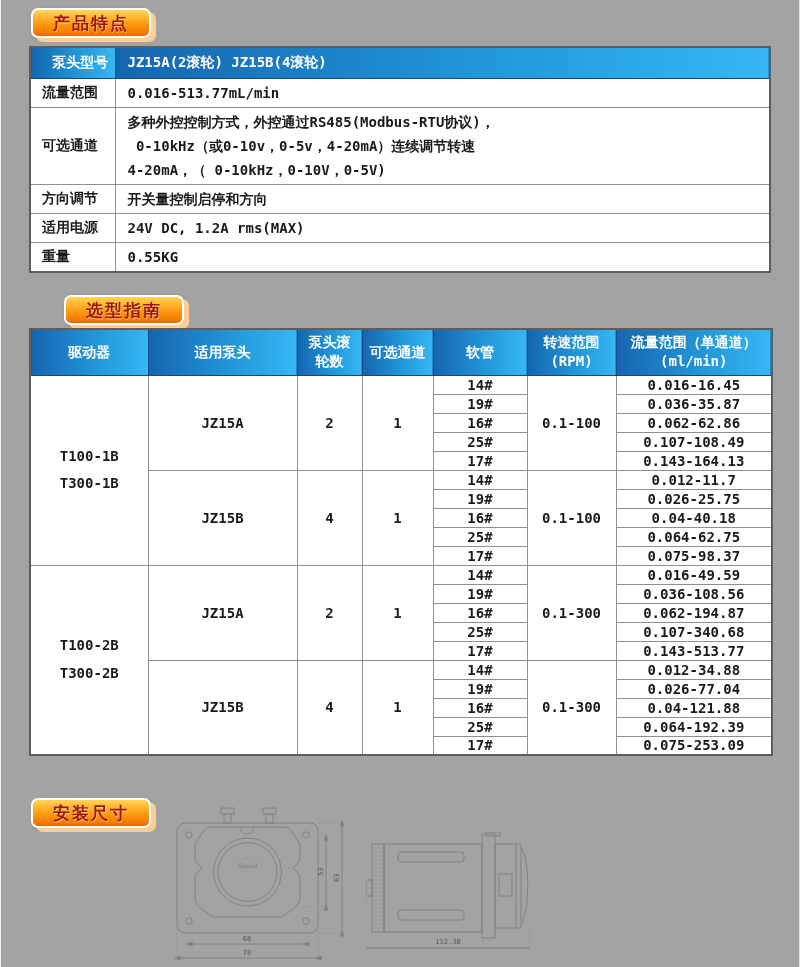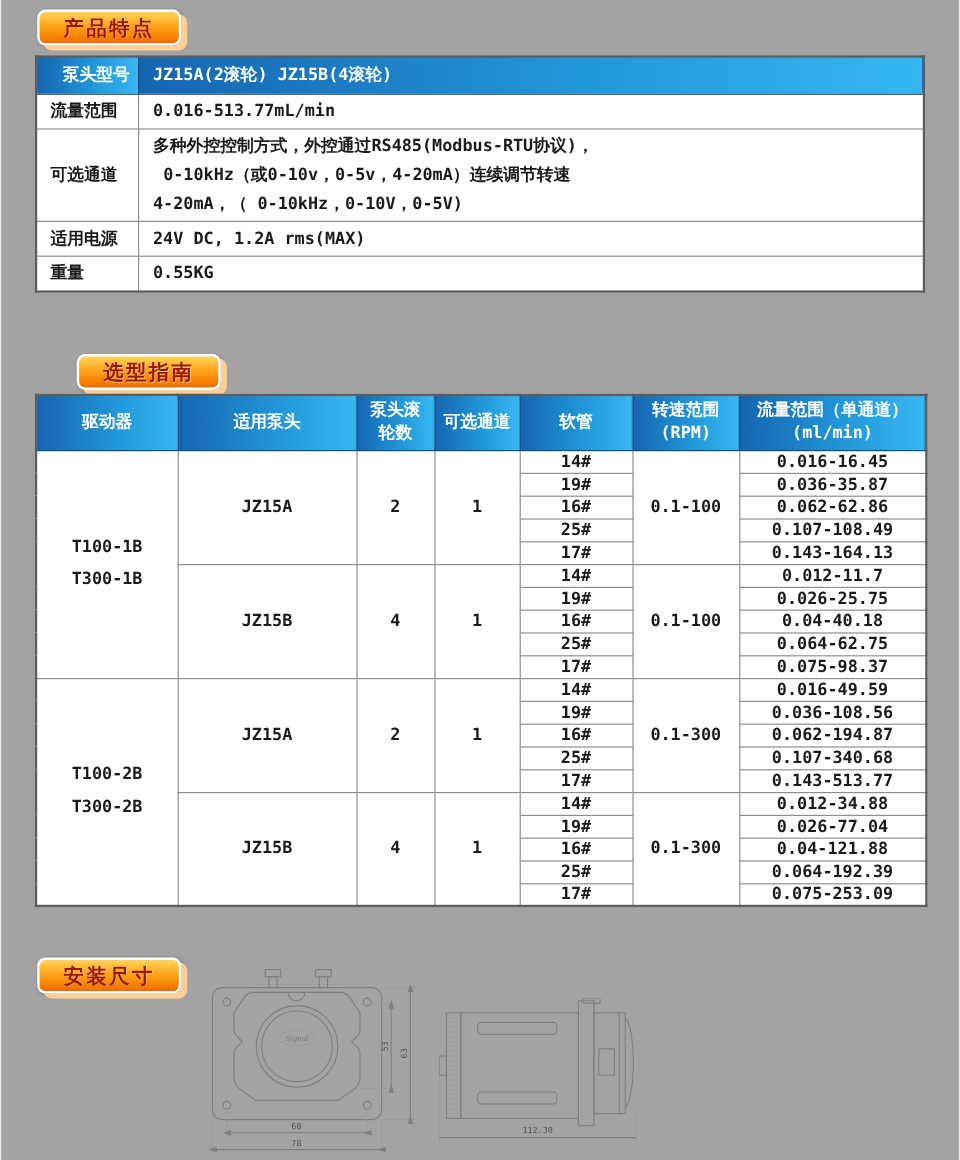--- a/index.html
+++ b/index.html
@@ -80,20 +80,26 @@
           <td class="f-value">
             <div class="f-line">0.016-513.77mL/min</div>
           </td>
         </tr>
         <tr>
           <td class="f-label">可选通道</td>
           <td class="f-value">
             <div class="f-line">多种外控控制方式，外控通过RS485(Modbus-RTU协议)，</div>
             <div class="f-line"> 0-10kHz（或0-10v，0-5v，4-20mA）连续调节转速</div>
             <div class="f-line">4-20mA，（ 0-10kHz，0-10V，0-5V)</div>
+          </td>
+        </tr>
+        <tr>
+          <td class="f-label">方向调节</td>
+          <td class="f-value">
+            <div class="f-line">开关量控制启停和方向</div>
           </td>
         </tr>
         <tr>
           <td class="f-label">适用电源</td>
           <td class="f-value">
             <div class="f-line">24V DC, 1.2A rms(MAX)</div>
           </td>
         </tr>
         <tr>
           <td class="f-label">重量</td>

